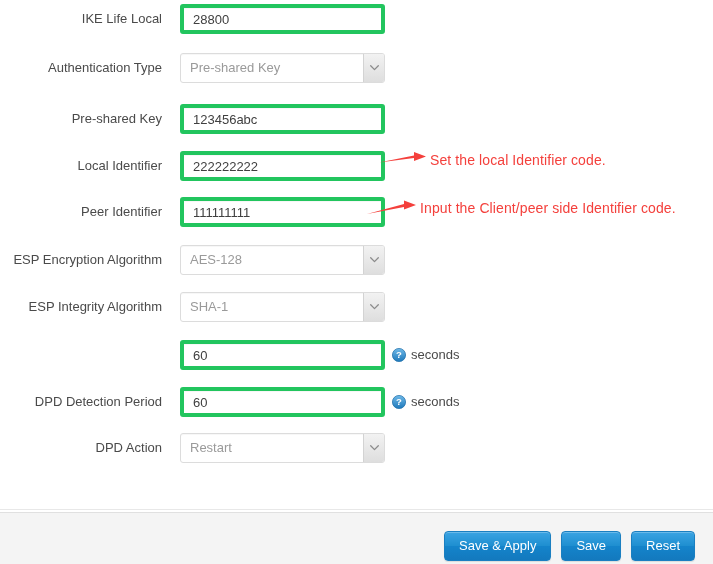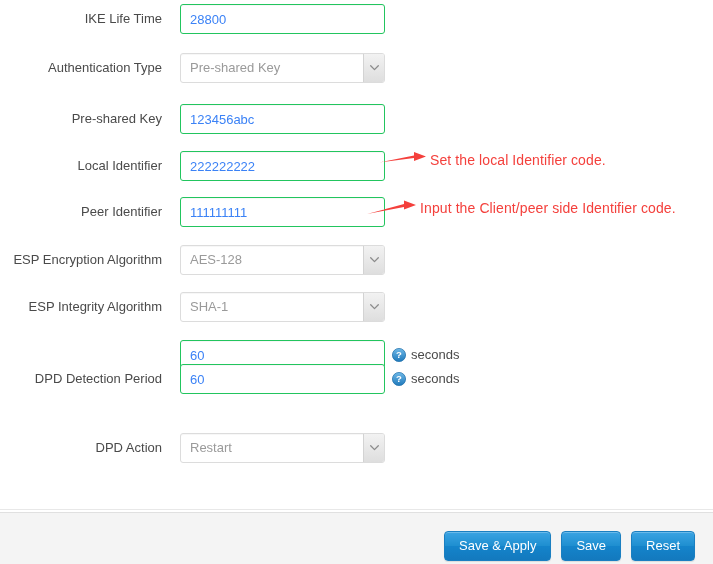--- a/index.html
+++ b/index.html
@@ -52,25 +52,25 @@
   .field-control {
     position: absolute;
     left: 180px;
     top: 0;
   }
 
   .text-input {
     width: 205px;
     height: 30px;
     padding: 0 9px;
-    border: 1px solid #22c55e;
+    border: 4px solid #22c55e;
     border-radius: 3px;
     background: #ffffff;
     font-size: 13px;
-    color: #3b82f6;
+    color: #404040;
     font-family: "Liberation Sans", sans-serif;
     outline: none;
     box-shadow: inset 0 1px 1px rgba(0,0,0,0.035);
     line-height: 28px;
   }
   .text-input::placeholder { color: #9a9a9a; }
 
   .select-wrap {
     position: relative;
     width: 205px;
@@ -190,21 +190,21 @@
     white-space: nowrap;
     box-shadow: 0 1px 1px rgba(0,0,0,0.10), inset 0 1px 0 rgba(255,255,255,0.25);
   }
 </style>
 </head>
 <body>
 
 <div id="form-area">
 
   <div class="form-row" style="top:4px;">
-    <div class="field-label">IKE Life Time</div>
+    <div class="field-label">IKE Life Local</div>
     <div class="field-control">
       <input class="text-input" type="text" value="28800" style="">
     </div>
   </div>
 
   <div class="form-row" style="top:53px;">
     <div class="field-label">Authentication Type</div>
     <div class="field-control">
       <div class="select-wrap">
         <div class="select-box">
@@ -284,21 +284,21 @@
               <stop offset="100%" stop-color="#1f79bb"></stop>
         </linearGradient>
           </defs>
         <circle cx="7" cy="7" r="6.6" fill="url(#hg1)" stroke="#1a6ca8" stroke-width="0.7"></circle>
         <text x="7" y="10.4" font-family="Liberation Sans, sans-serif" font-size="9.5" font-weight="bold" fill="#ffffff" text-anchor="middle">?</text>
       </svg>
       <span class="unit-text">seconds</span>
     </div>
   </div>
 
-  <div class="form-row" style="top:364px;">
+  <div class="form-row" style="top:387px;">
     <div class="field-label">DPD Detection Period</div>
     <div class="field-control">
       <input class="text-input" type="text" value="60" style="">
     </div>
     <div class="unit-group">
       <svg class="help-icon" viewBox="0 0 14 14">
         <circle cx="7" cy="7" r="6.6" fill="url(#hg1)" stroke="#1a6ca8" stroke-width="0.7"></circle>
         <text x="7" y="10.4" font-family="Liberation Sans, sans-serif" font-size="9.5" font-weight="bold" fill="#ffffff" text-anchor="middle">?</text>
       </svg>
       <span class="unit-text">seconds</span>

